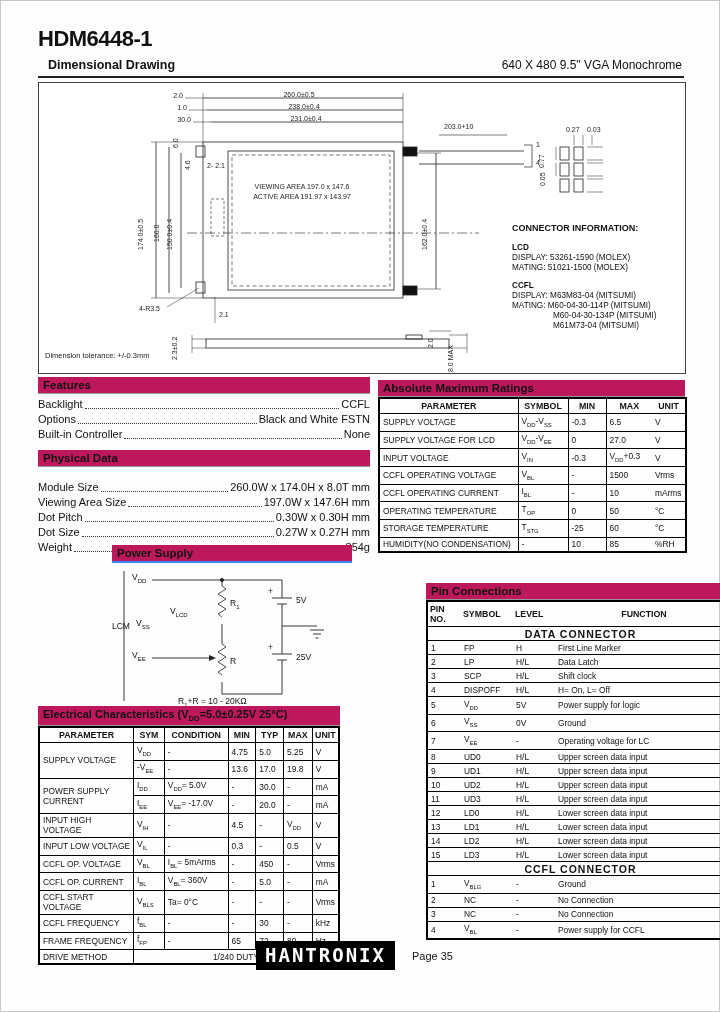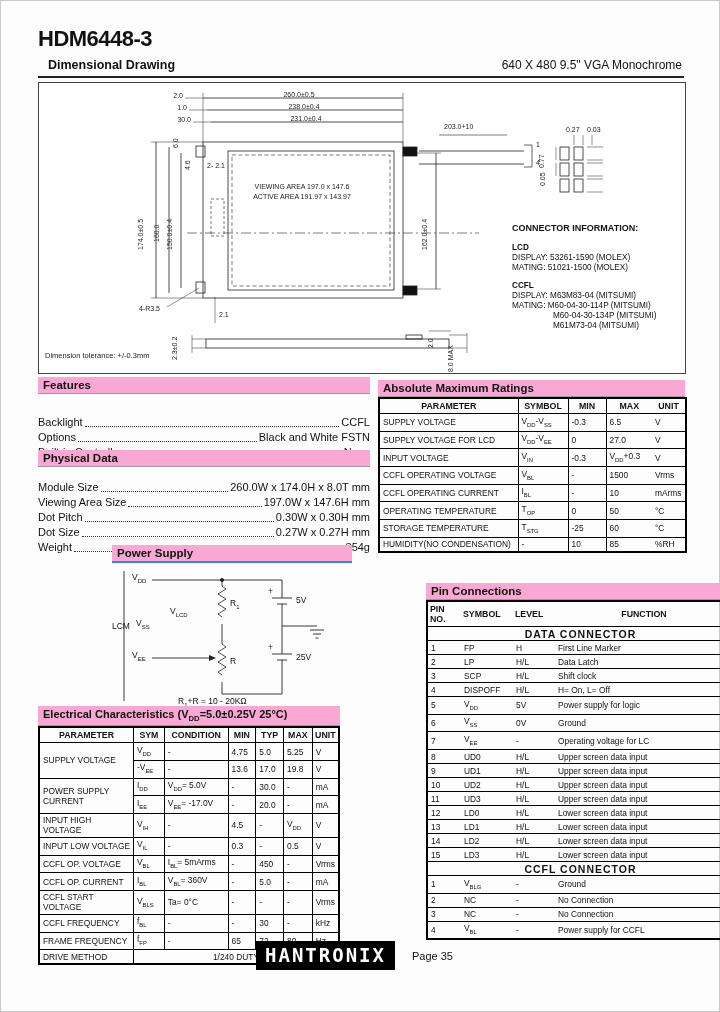--- a/index.html
+++ b/index.html
@@ -13,21 +13,21 @@
   #sub-right{right:38px;top:58px;font-size:12px;text-align:right;}
   #hr{left:38px;top:76px;width:646px;height:0;border-top:2px solid #222;}
   
   #drawbox{left:38px;top:82px;width:646px;height:290px;border:1px solid #444;background:#fff;}
   #drawbox svg{position:absolute;left:0;top:0;}
   .dl{position:absolute;font-size:7px;white-space:nowrap;color:#222;}
   .dl.c{text-align:center;}
   .rot{transform:rotate(-90deg);transform-origin:left bottom;}
   .ci{position:absolute;font-size:8.2px;line-height:10.2px;white-space:nowrap;}
   
-  .bar{background:#f9a8d4;font-weight:bold;font-size:11.5px;padding:2px 5px;border-bottom:1px solid #9a9a9a;}
+  .bar{background:#be185d;font-weight:bold;font-size:11.5px;padding:2px 5px;border-bottom:1px solid #9a9a9a;}
   .bar.ul{border-bottom:2px solid #3b82f6;}
   
   .dotrow{display:flex;font-size:11px;line-height:15px;align-items:flex-end;}
   .lead{flex:1;border-bottom:1.6px dotted #333;margin:0 2px 3px 2px;height:0;}
   
   table.tbl{border-collapse:collapse;border:2px solid #000;table-layout:fixed;width:100%;
             font-size:8.4px;line-height:10px;}
   table.tbl th{border:1px solid #000;font-size:8.8px;padding:2px 2px;font-weight:bold;}
   table.tbl td{border:1px solid #000;padding:1.5px 3px;}
   table.tbl .sp{text-align:center;font-weight:bold;font-size:10.5px;letter-spacing:1px;}
@@ -40,21 +40,21 @@
   
   #logo{left:256px;top:941px;background:#000;color:#fff;font-family:"DejaVu Sans Mono",monospace;
         font-weight:bold;font-size:19px;letter-spacing:2px;padding:3px 9px 4px 9px;}
   #pageno{left:412px;top:950px;font-size:11px;}
 </style>
 </head>
 <body>
 
 <div id="page">
 
-  <div class="abs" id="title">HDM6448-3</div>
+  <div class="abs" id="title">HDM6448-1</div>
   <div class="abs" id="sub-left">Dimensional Drawing</div>
   <div class="abs" id="sub-right">640 X 480 9.5" VGA Monochrome</div>
   <div class="abs" id="hr"></div>
 
   <div class="abs" id="drawbox">
     <svg width="646" height="290" viewBox="0 0 646 290">
       <g stroke="#222" stroke-width="0.8" fill="none">
 
         <rect x="164" y="59" width="200" height="156"></rect>
         <rect x="189" y="68" width="166" height="139"></rect>
@@ -142,21 +142,21 @@
     <div class="ci" style="left:473px;top:180px;">MATING: 51021-1500 (MOLEX)</div>
     <div class="ci" style="left:473px;top:198px;font-weight:bold;">CCFL</div>
     <div class="ci" style="left:473px;top:208px;">DISPLAY: M63M83-04 (MITSUMI)</div>
     <div class="ci" style="left:473px;top:218px;">MATING: M60-04-30-114P (MITSUMI)</div>
     <div class="ci" style="left:514px;top:228px;">M60-04-30-134P (MITSUMI)</div>
     <div class="ci" style="left:514px;top:238px;">M61M73-04 (MITSUMI)</div>
   </div>
 
   <div class="abs" style="left:38px;top:377px;width:332px;">
     <div class="bar">Features</div>
-    <div style="padding-top:21px;">
+    <div style="padding-top:3px;">
       <div class="dotrow">
           <span>Backlight</span>
           <span class="lead"></span>
           <span>CCFL</span>
         </div>
       <div class="dotrow">
           <span>Options</span>
           <span class="lead"></span>
           <span>Black and White FSTN</span>
         </div>

